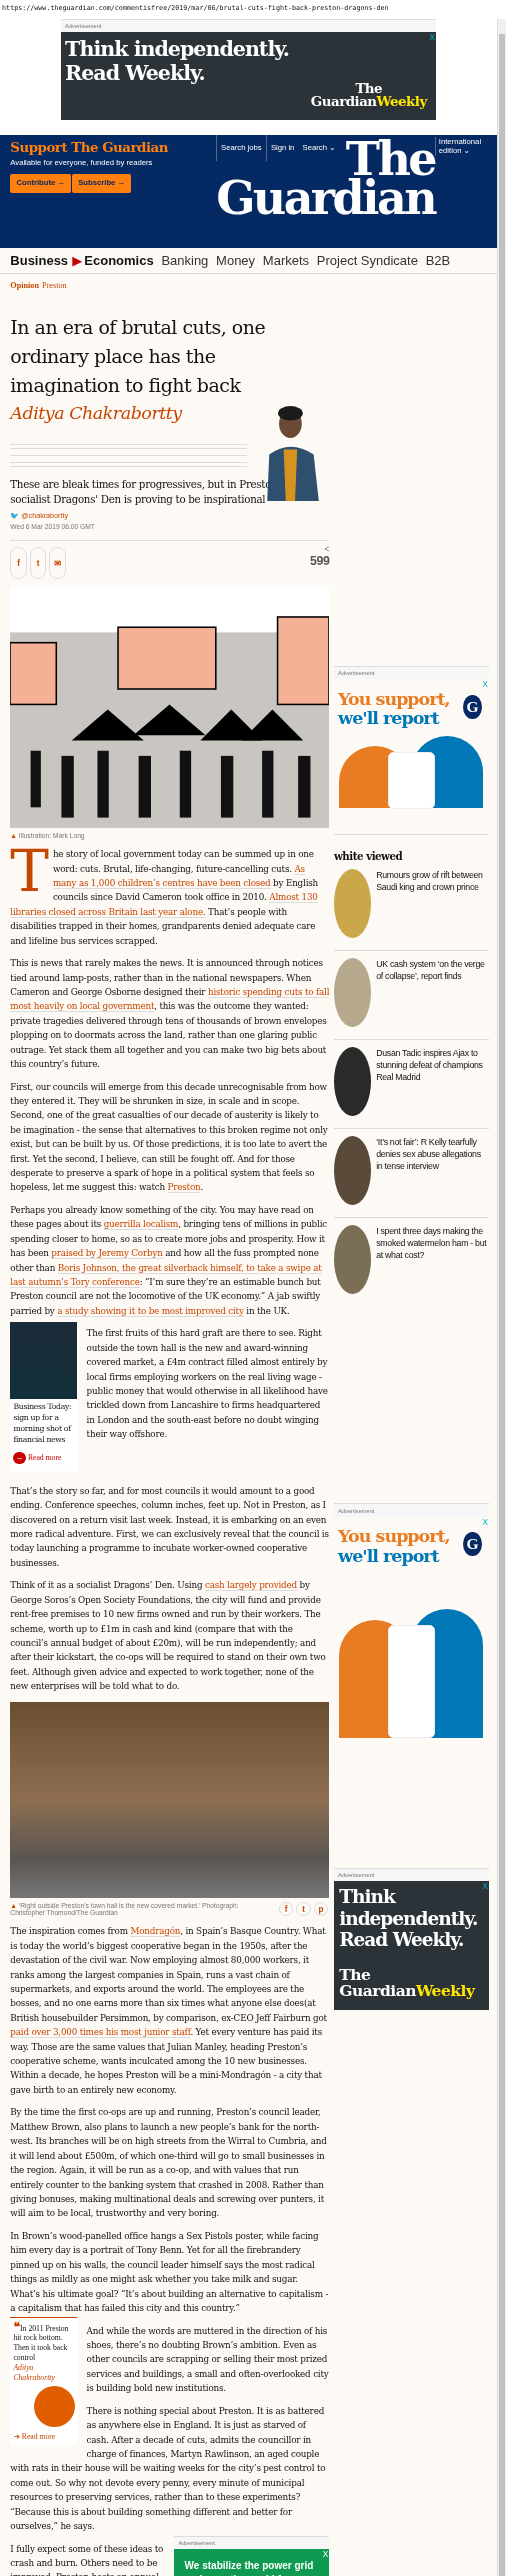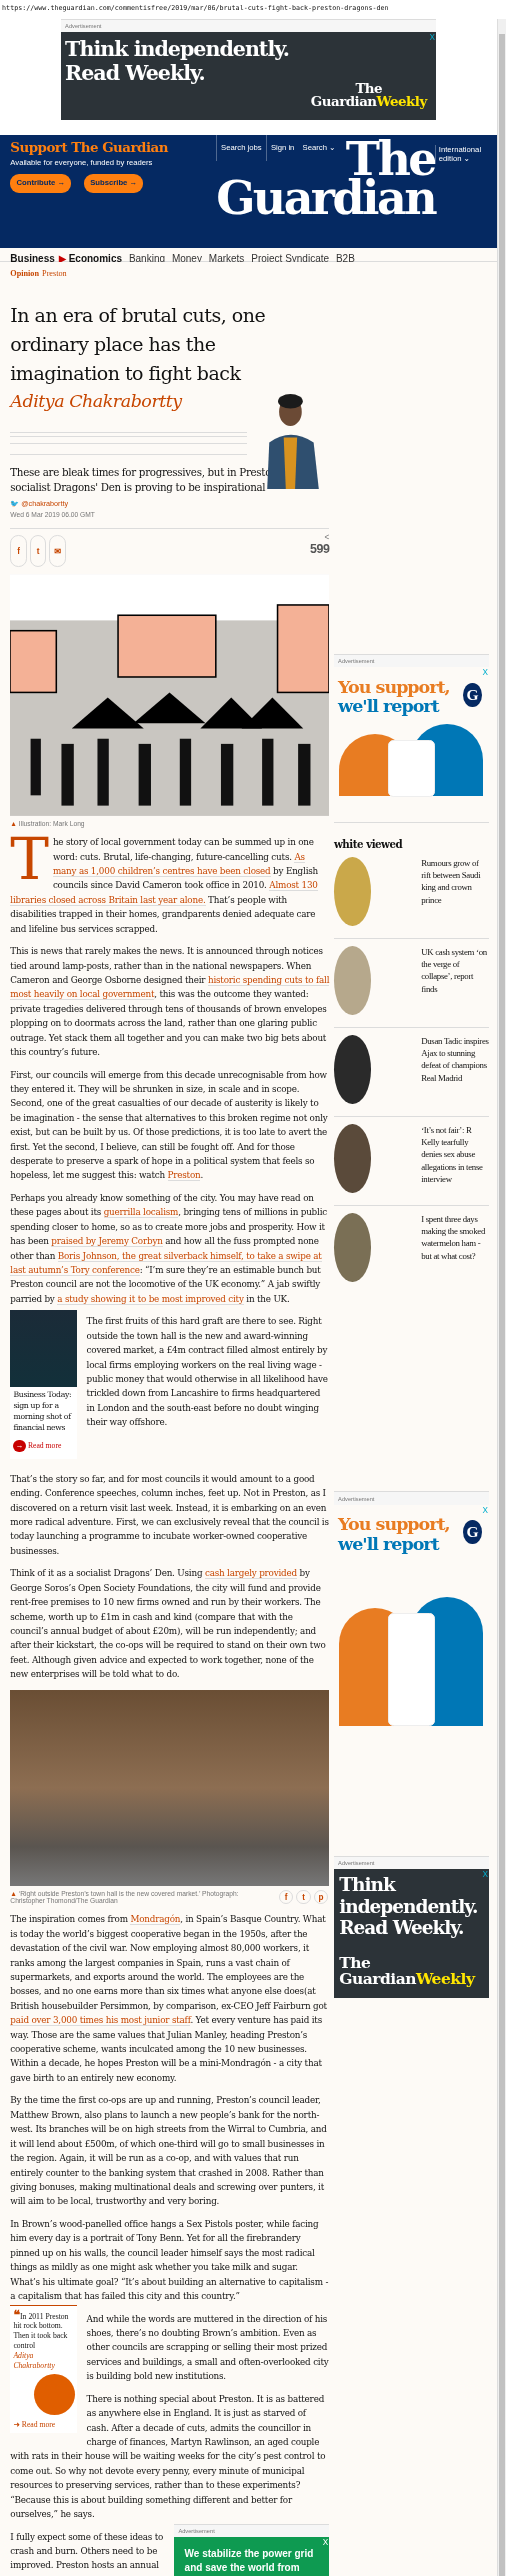--- a/index.html
+++ b/index.html
@@ -14,30 +14,30 @@
   .top-ad { width: 375px; margin: 0 auto; }
   .weekly-ad { background: #2c3338; color: #fff; position: relative; height: 88px; padding: 5.2px 4.1px; }
   .weekly-ad .l1 { font-family: "DejaVu Serif", serif; font-weight: bold; font-size: 20.6px; letter-spacing: -1px; line-height: 24px; }
   .weekly-ad .logo { position: absolute; right: 9.3px; bottom: 11.3px; text-align: center; font-family: "DejaVu Serif", serif; font-weight: bold; font-size: 13.4px; line-height: 13.4px; letter-spacing: -0.5px; }
   .weekly-ad .logo .y { color: #ffe500; }
   .ad-x { position: absolute; right: 1px; top: 1px; color: #00aecd; font-family: "Liberation Sans", sans-serif; font-size: 8.2px; cursor: pointer; }
   
   .masthead { background: #052962; height: 113px; position: relative; margin-top: 15.5px; }
   .support h2 { position: absolute; left: 10.3px; top: 4.1px; color: #ff7f0f; font-family: "DejaVu Serif", serif; font-size: 13.4px; font-weight: bold; letter-spacing: -0.5px; }
   .support p { position: absolute; left: 10.3px; top: 23px; color: #fff; font-family: "Liberation Sans", sans-serif; font-size: 7.7px; }
-  .pill { position: absolute; top: 39px; height: 18.5px; border-radius: 9px; background: #ff7f0f; color: #052962; font-family: "Liberation Sans", sans-serif; font-weight: bold; font-size: 7.7px; padding: 4.1px 6.2px; text-align: right; }
+  .pill { position: absolute; top: 39px; height: 18.5px; border-radius: 2px; background: #ff7f0f; color: #052962; font-family: "Liberation Sans", sans-serif; font-weight: bold; font-size: 7.7px; padding: 4.1px 6.2px; text-align: right; }
   .hdr-links { position: absolute; top: 0; left: 216px; height: 26px; display: flex; color: #fff; font-family: "Liberation Sans", sans-serif; font-size: 7.7px; }
   .hdr-links span { padding: 8.2px 4.1px 0; border-left: 0.5px solid #506991; }
   .logo-big { position: absolute; right: 20.6px; top: 5.2px; color: #fff; font-family: "DejaVu Serif", serif; font-weight: bold; text-align: right; line-height: 39px; font-size: 46px; letter-spacing: -2.6px; }
-  .edition { position: absolute; right: 10.3px; top: 10px; color: #fff; font-family: "Liberation Sans", sans-serif; font-size: 7.7px; line-height: 9.3px; width: 52px; border-left: 0.5px solid #506991; padding-left: 3.1px; }
+  .edition { position: absolute; right: 10.3px; top: 2px; color: #fff; font-family: "Liberation Sans", sans-serif; font-size: 7.7px; line-height: 9.3px; width: 52px; border-left: 0.5px solid #506991; padding-left: 3.1px; }
   .pillars { position: absolute; left: 0; bottom: 0; width: 100%; height: 41px; border-top: 0.5px solid #506991; display: flex; }
   .pillar { width: 69px; border-right: 0.5px solid #506991; color: #fff; font-family: "DejaVu Serif", serif; font-weight: bold; font-size: 11.3px; padding: 7.2px 10.3px; letter-spacing: -0.5px; position: relative; }
   .pillar.active::before { content: ""; position: absolute; left: 0; top: -0.5px; width: 100%; height: 2.1px; background: #c70000; }
   .pillar.more { font-weight: normal; border-right: 0; }
-  .subnav { height: 14px; background: #fdfaf6; padding: 5.2px 10.3px; font-family: "Liberation Sans", sans-serif; font-size: 10px; border-bottom: 0.5px solid #dcdcdc; }
+  .subnav { height: 26px; background: #fdfaf6; padding: 5.2px 10.3px; font-family: "Liberation Sans", sans-serif; font-size: 13px; border-bottom: 0.5px solid #dcdcdc; }
   .subnav span { margin-right: 4.1px; color: #333; }
   .subnav .b { font-weight: bold; color: #121212; }
   .subnav .arrow { color: #c70000; margin-right: 2.1px; }
   .wrap { background: #fdfaf6; position: relative; }
   .main { width: 319px; margin-left: 10.3px; }
   .sidebar { position: absolute; left: 334px; top: 0; width: 155px; }
   .kicker { padding-top: 7.2px; font-size: 8.2px; color: #c74600; font-weight: bold; }
   .kicker .s { font-weight: normal; margin-left: 3.1px; }
   h1 { font-family: "DejaVu Serif", serif; font-weight: 300; font-size: 19px; line-height: 29px; letter-spacing: -0.5px; margin-top: 23px; }
   .byline { color: #c74600; font-style: italic; font-size: 17.5px; font-family: "DejaVu Serif", serif; font-weight: 300; letter-spacing: -0.5px; margin-top: 3.1px; }
@@ -80,21 +80,21 @@
   .ys-ad .g { position: absolute; right: 7.2px; top: 15.5px; width: 18.5px; height: 24px; border-radius: 50%; background: #052962; color: #fff; font-weight: bold; font-size: 15.5px; text-align: center; line-height: 24px; }
   .ys-ad .circles { position: absolute; left: 5.2px; bottom: 5.2px; width: 144px; height: 129px; }
   .ys-ad .c1 { position: absolute; left: 0; top: 10.3px; width: 72px; height: 118px; border-radius: 36px 36px 0 0; background: #e87c22; }
   .ys-ad .c2 { position: absolute; right: 0; top: 0; width: 72px; height: 129px; border-radius: 36px 36px 0 0; background: #0077b6; }
   .ys-ad .phone { position: absolute; left: 49px; top: 15.5px; width: 47px; height: 113px; background: #fff; border-radius: 5.2px; border: 1px solid #eee; }
   .mv { margin-top: 20.6px; border-top: 0.5px solid #dcdcdc; background: repeating-linear-gradient(#fdfaf6 0 2.6px, #dcdcdc 2.6px 3.1px) top/100% 12.4px no-repeat; padding-top: 15.5px; }
   .mv h3 { font-family: "DejaVu Serif", serif; font-weight: bold; font-size: 10.3px; letter-spacing: -0.5px; }
   .mv-item { display: flex; padding: 6.2px 0; border-bottom: 0.5px solid #dcdcdc; min-height: 89px; cursor: pointer; }
   .mv-item:last-child { border-bottom: 0; }
   .mv-item .th { width: 37px; height: 69px; border-radius: 18.5px/35px; background: #888; flex: none; margin-right: 5.2px; }
-  .mv-item .tt { font-family: Liberation Serif, serif; font-size: 8.8px; line-height: 12.4px; letter-spacing: -0.3px; margin-left: 45px; }
+  .mv-item .tt { font-family: Liberation Sans, sans-serif; font-size: 8.8px; line-height: 12.4px; letter-spacing: -0.3px; }
   .weekly-side { background: #2c3338; color: #fff; height: 129px; padding: 5.2px; position: relative; }
   .weekly-side .l1 { font-family: "DejaVu Serif", serif; font-weight: bold; font-size: 18.5px; line-height: 21.6px; letter-spacing: -1px; }
   .weekly-side .logo { position: absolute; left: 5.2px; bottom: 10.3px; font-family: "DejaVu Serif", serif; font-weight: bold; font-size: 15.5px; line-height: 16.5px; letter-spacing: -0.5px; }
   .weekly-side .logo .y { color: #ffe500; }
   .clear { clear: both; }
 </style>
 </head>
 <body>
 
 <div class="urlbar">https://www.theguardian.com/commentisfree/2019/mar/06/brutal-cuts-fight-back-preston-dragons-den</div>
@@ -113,21 +113,21 @@
       <div class="l1">Read Weekly.</div>
       <div class="logo"><div>The</div><span>Guardian</span><span class="y">Weekly</span></div>
     </div>
   </div>
 
   <div class="masthead">
     <div class="support">
       <h2>Support The Guardian</h2>
       <p>Available for everyone, funded by readers</p>
       <a class="pill" style="left:10.3px">Contribute →</a>
-      <a class="pill" style="left:84px">Subscribe →</a>
+      <a class="pill" style="left:72px">Subscribe →</a>
     </div>
     <div class="hdr-links">
       <span>Search jobs</span>
       <span>Sign in</span>
       <span style="border-left:0">Search ⌄</span>
     </div>
     <div class="logo-big" style="right:62px">
         <div>The</div>
         <div>Guardian</div>
       </div>

